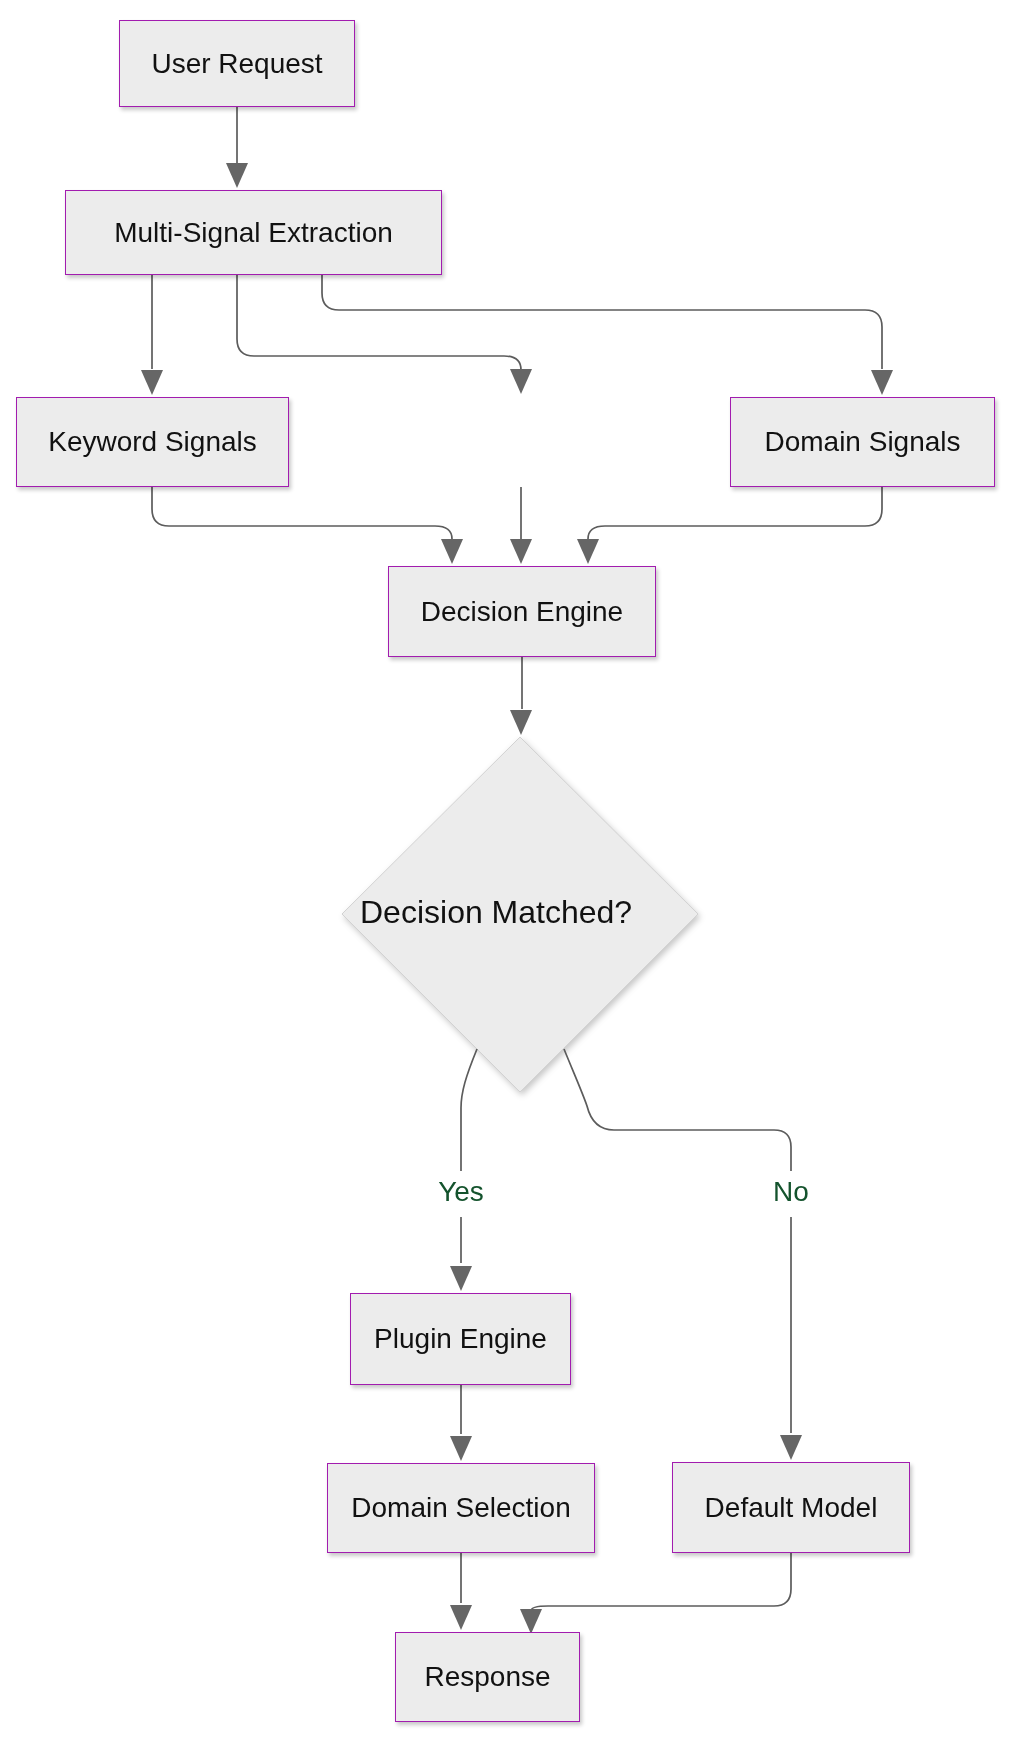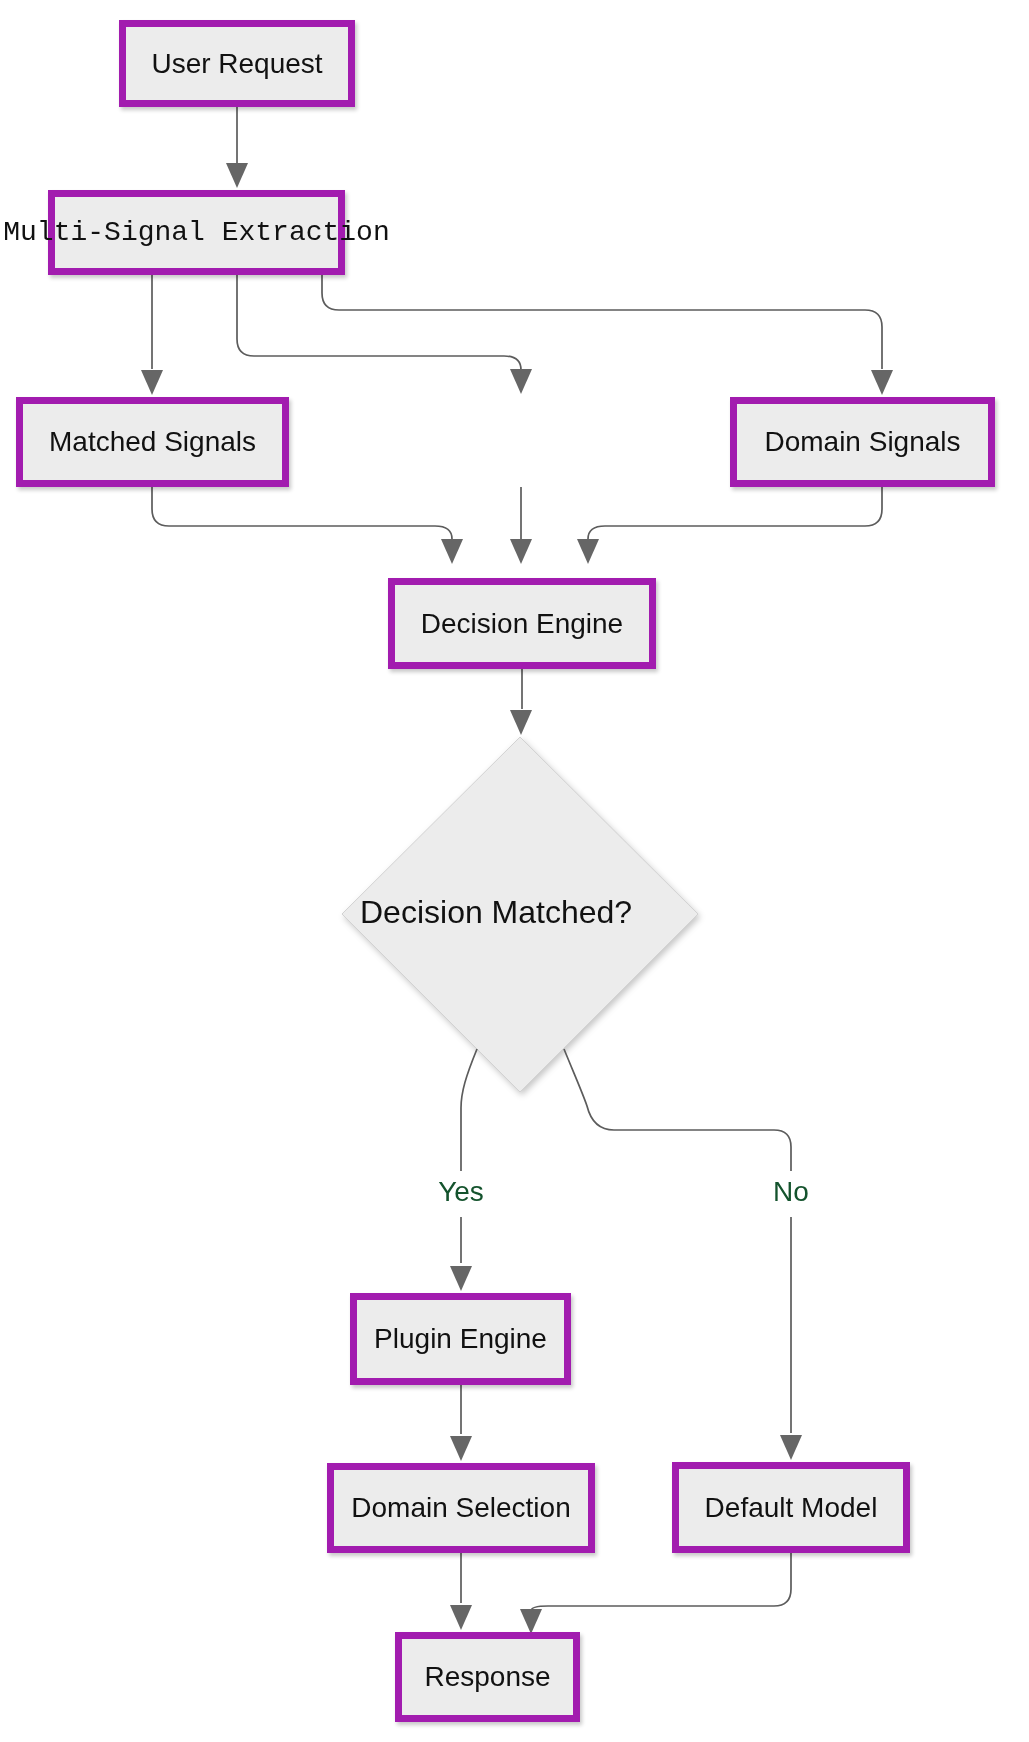--- a/index.html
+++ b/index.html
@@ -13,45 +13,45 @@
   .edges-svg{position:absolute;left:0;top:0;width:1029px;height:1742px;}
   .edge{stroke:#5c5c5c;stroke-width:1.7;fill:none;}
   .arrowhead{fill:#666666;stroke:none;}
   .diamond{
     fill:#ececec;stroke:#d2d2d2;stroke-width:1;
     filter:drop-shadow(2px 3px 3px rgba(0,0,0,0.22));
   }
   .node{
     position:absolute;
     background:#ececec;
-    border:7px solid #a21caf;
+    border:1px solid #a21caf;
     box-shadow:2px 3px 4px rgba(0,0,0,0.22);
     display:flex;align-items:center;justify-content:center;
     font-size:28px;color:#111111;
     box-sizing:border-box;
     white-space:nowrap;
   }
   .diamond-label{
     position:absolute;left:360px;top:894px;width:320px;
     text-align:left;font-size:32px;color:#111111;
   }
   .edge-label{
     position:absolute;width:100px;
     text-align:center;font-size:28px;color:#14532d;
   }
   .edge-label.yes{left:411px;top:1176px;}
   .edge-label.no{left:741px;top:1176px;}
 
   
   .n-user-request{left:119px;top:20px;width:236px;height:87px;}
-  .n-multi-signal{left:48px;top:190px;width:297px;height:85px;font-family:Liberation Mono, monospace;}
+  .n-multi-signal{left:65px;top:190px;width:377px;height:85px;}
   .n-keyword{left:16px;top:397px;width:273px;height:90px;}
   .n-embedding{left:368px;top:395px;width:306px;height:92px;}
   .n-domain{left:730px;top:397px;width:265px;height:90px;}
-  .n-decision-engine{left:388px;top:566px;width:268px;height:91px;margin-top:12px;}
+  .n-decision-engine{left:388px;top:566px;width:268px;height:91px;}
   .n-plugin-chain{left:350px;top:1293px;width:221px;height:92px;}
   .n-model-selection{left:327px;top:1463px;width:268px;height:90px;}
   .n-default-model{left:672px;top:1462px;width:238px;height:91px;}
   .n-response{left:395px;top:1632px;width:185px;height:90px;}
 </style>
 </head>
 <body>
 
 <div class="canvas">
 
@@ -98,21 +98,21 @@
     <path class="arrowhead" d="M461,1630 l-11,-25 h22 z"></path>
 
     <path class="edge" d="M791,1553 V1589 Q791,1606 774,1606 H548 Q531,1606 531,1611"></path>
     <path class="arrowhead" d="M531,1634 l-11,-25 h22 z"></path>
   </svg>
 
   <div class="node n-user-request">User Request</div>
 
   <div class="node n-multi-signal">Multi-Signal Extraction</div>
 
-  <div class="node n-keyword">Matched Signals</div>
+  <div class="node n-keyword">Keyword Signals</div>
 
 
   <div class="node n-domain">Domain Signals</div>
 
   <div class="node n-decision-engine">Decision Engine</div>
 
   <div class="diamond-label">Decision Matched?</div>
 
   <div class="edge-label yes">Yes</div>
 

